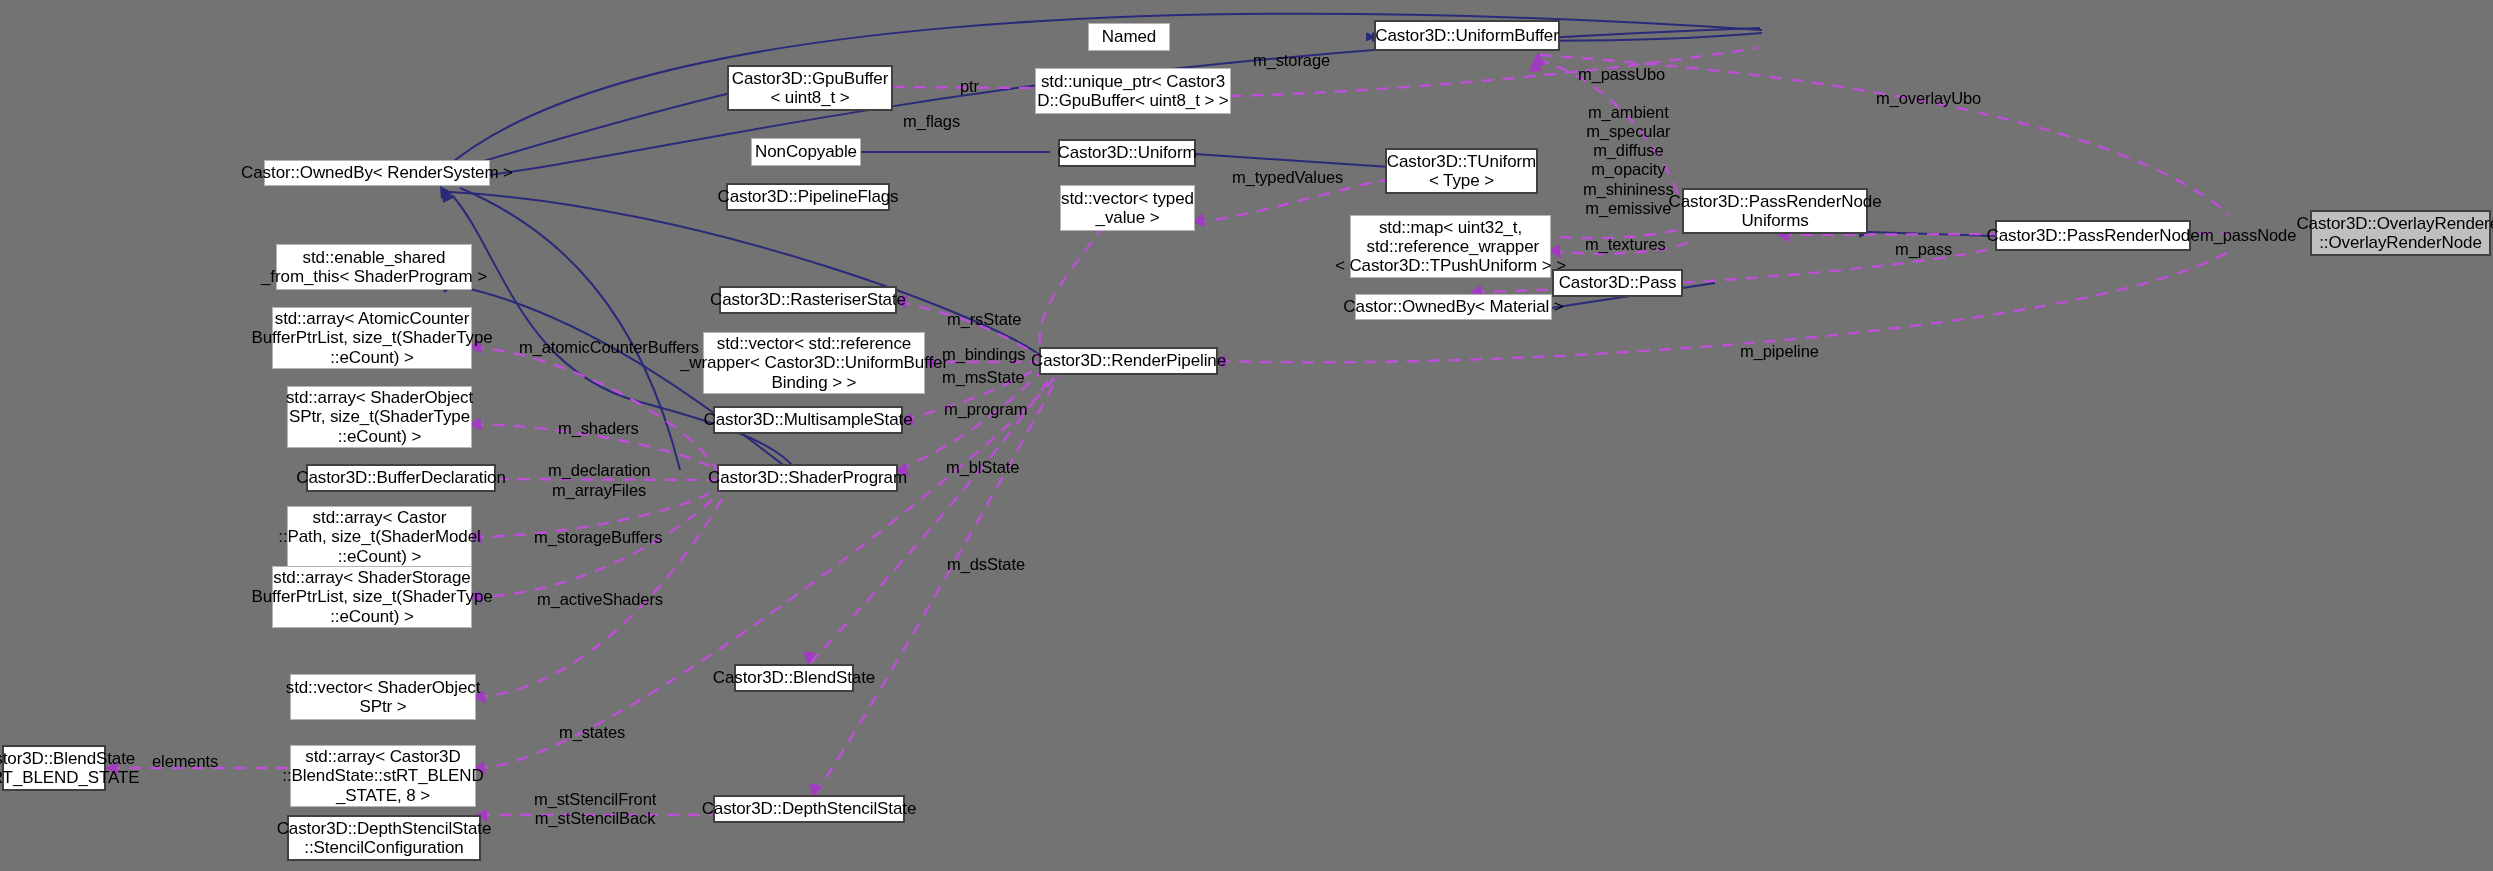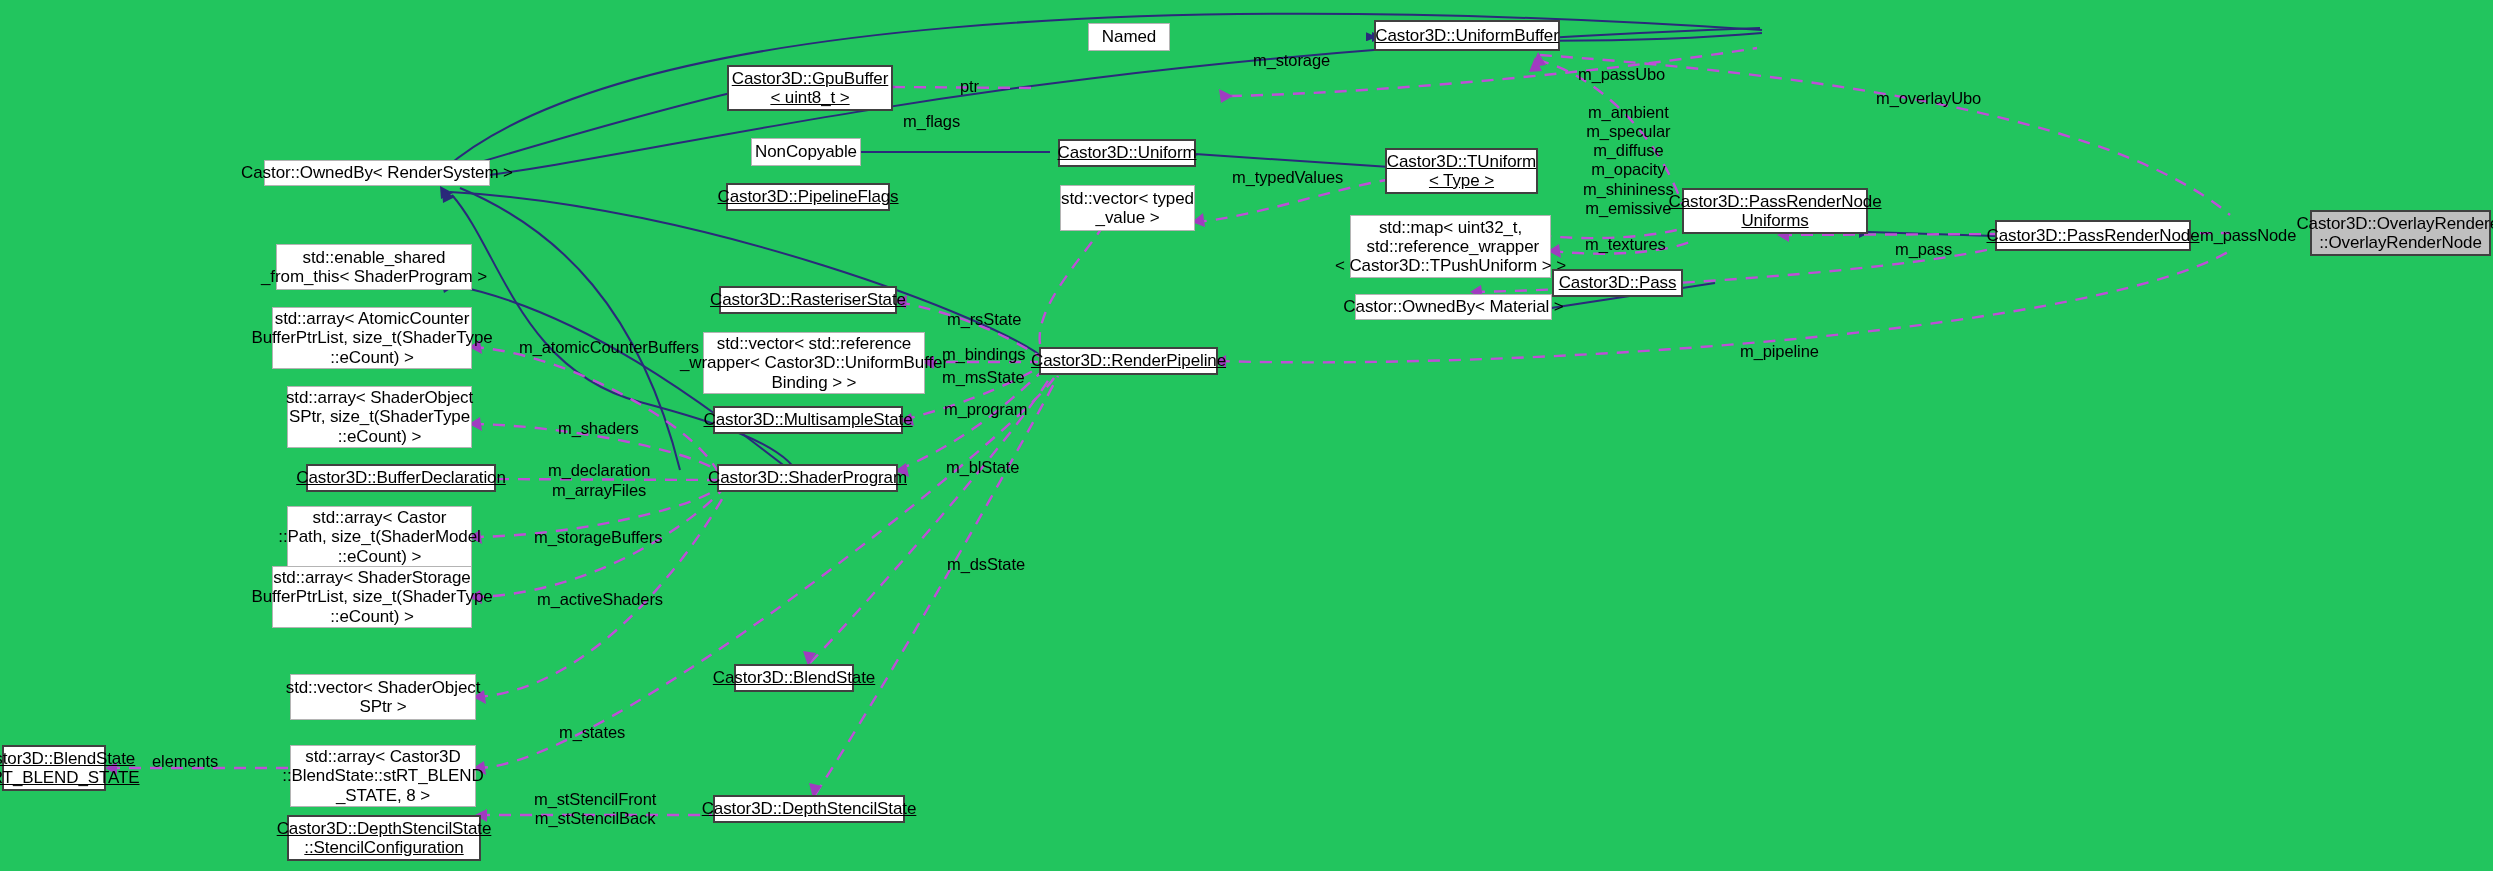--- a/index.html
+++ b/index.html
@@ -4,21 +4,21 @@
 <style>
   html, body {
     margin: 0;
     padding: 0;
     background: #ffffff;
   }
   #canvas {
     position: relative;
     width: 2493px;
     height: 871px;
-    background: #22c55e;
+    background: #737373;
     font-family: "Liberation Sans", sans-serif;
     overflow: hidden;
   }
   svg.edges {
     position: absolute;
     left: 0;
     top: 0;
     width: 2493px;
     height: 871px;
     pointer-events: none;
@@ -37,21 +37,20 @@
     white-space: pre;
     letter-spacing: -0.1px;
   }
   
   .node.tpl {
     border: 1px solid #b4b4b4;
   }
   
   .node.cls {
     border: 2px solid #404040;
-    text-decoration: underline;
   }
   
   .node.focus {
     border: 2px solid #404040;
     background: #bfbfbf;
   }
   .node .txt {
     display: block;
     padding: 0 5px;
   }
@@ -206,20 +205,24 @@
 
   <div class="node cls" style="left:1374px; top:20px; width:186px; height:31px;">
     <span class="txt">Castor3D::UniformBuffer</span>
   </div>
 
   <div class="node cls" style="left:727px; top:65px; width:166px; height:46px;">
     <span class="txt">Castor3D::GpuBuffer
 &lt; uint8_t &gt;</span>
   </div>
 
+  <div class="node tpl" style="left:1035px; top:68px; width:196px; height:46px;">
+    <span class="txt">std::unique_ptr&lt; Castor3
+D::GpuBuffer&lt; uint8_t &gt; &gt;</span>
+  </div>
 
   <div class="node tpl" style="left:264px; top:160px; width:226px; height:26px;">
     <span class="txt">Castor::OwnedBy&lt; RenderSystem &gt;</span>
   </div>
 
   <div class="node tpl" style="left:751px; top:138px; width:110px; height:28px;">
     <span class="txt">NonCopyable</span>
   </div>
 
   <div class="node cls" style="left:1058px; top:139px; width:138px; height:28px;">

